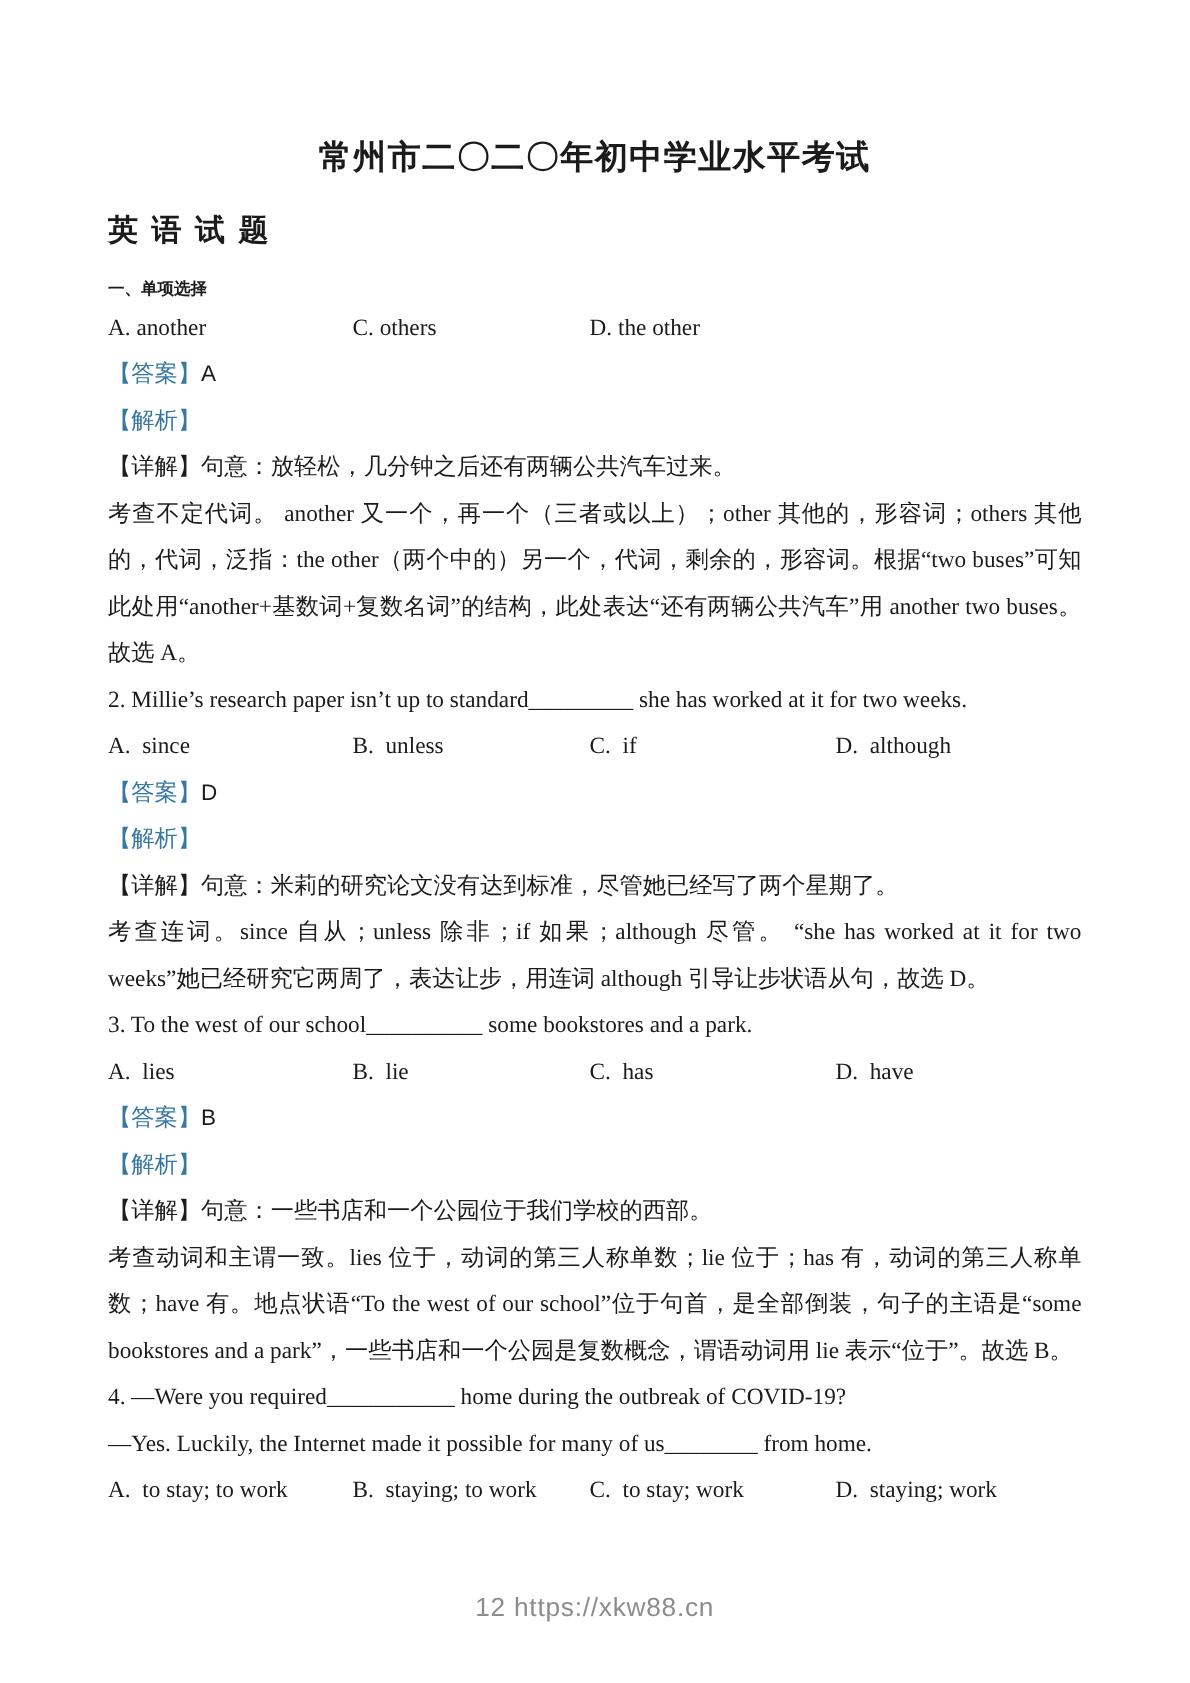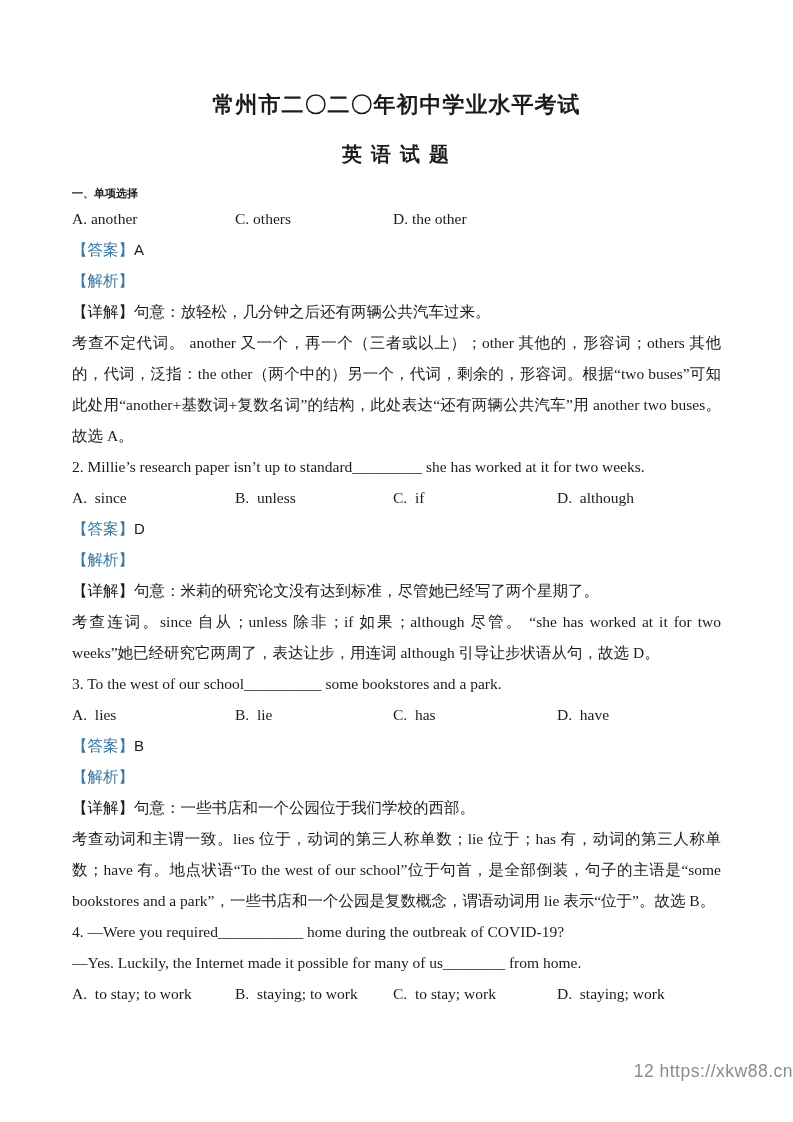--- a/index.html
+++ b/index.html
@@ -20,21 +20,20 @@
     overflow: hidden;
   }
   .doc-title {
     text-align: center;
     font-weight: bold;
     font-size: 22px;
     line-height: 30px;
     letter-spacing: 1px;
   }
   .doc-subtitle {
-    text-align: center;
     font-weight: bold;
     font-size: 20px;
     line-height: 28px;
     margin-top: 20px;
     letter-spacing: 2px;
   }
   .section-heading {
     font-weight: bold;
     font-size: 11px;
     line-height: 20px;
@@ -65,21 +64,21 @@
   }
   .answer-letter {
     font-family: "Liberation Sans", "DejaVu Sans", sans-serif;
     font-size: 15px;
   }
   .page-footer {
     position: absolute;
     left: 0;
     right: 0;
     top: 1058px;
-    text-align: right;
+    text-align: center;
     font-family: "Liberation Sans", "DejaVu Sans", sans-serif;
     font-size: 17.5px;
     line-height: 26px;
     color: var(--footer-gray, #8c8c8c);
     letter-spacing: 0.5px;
   }
 </style>
 </head>
 <body>
 

